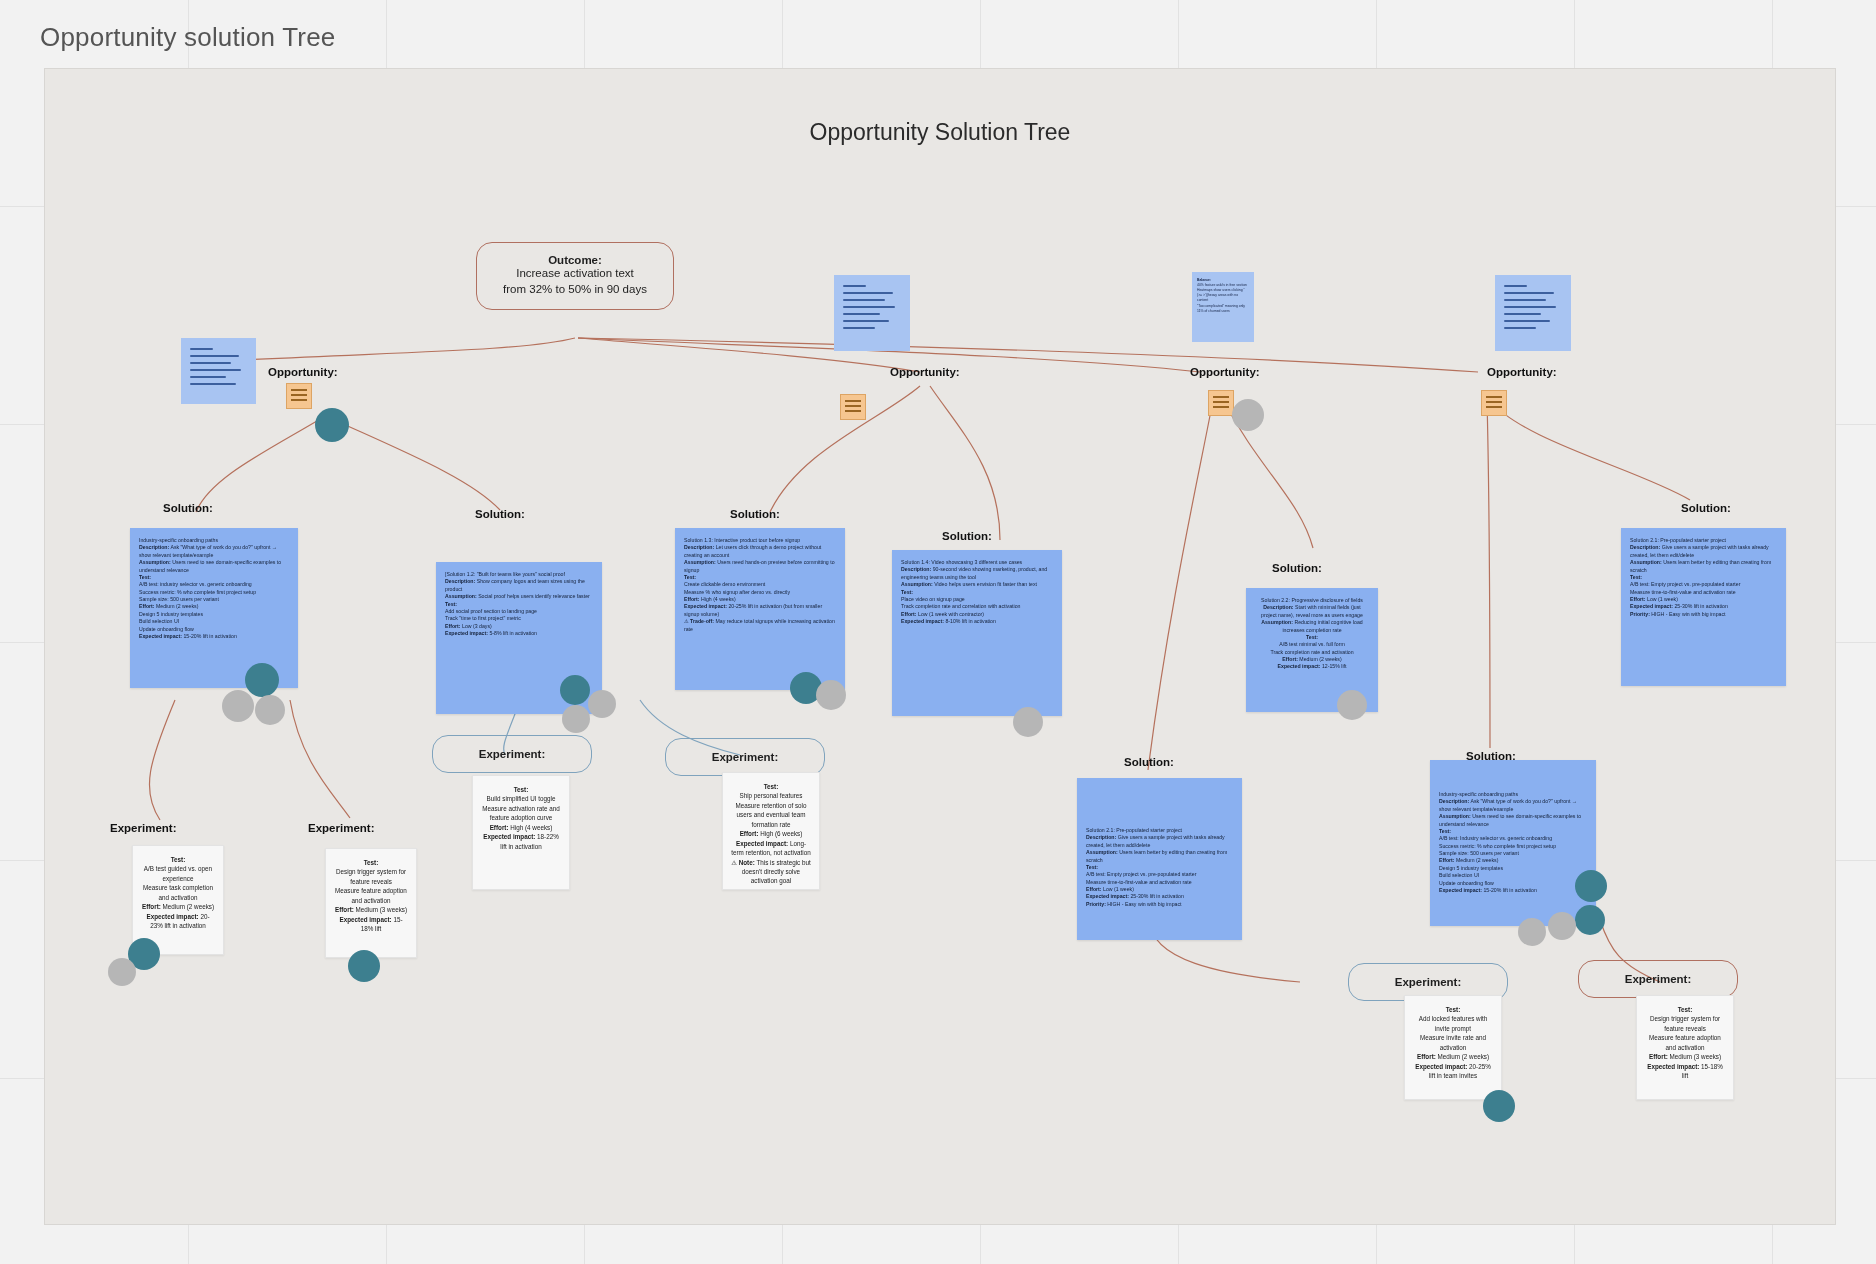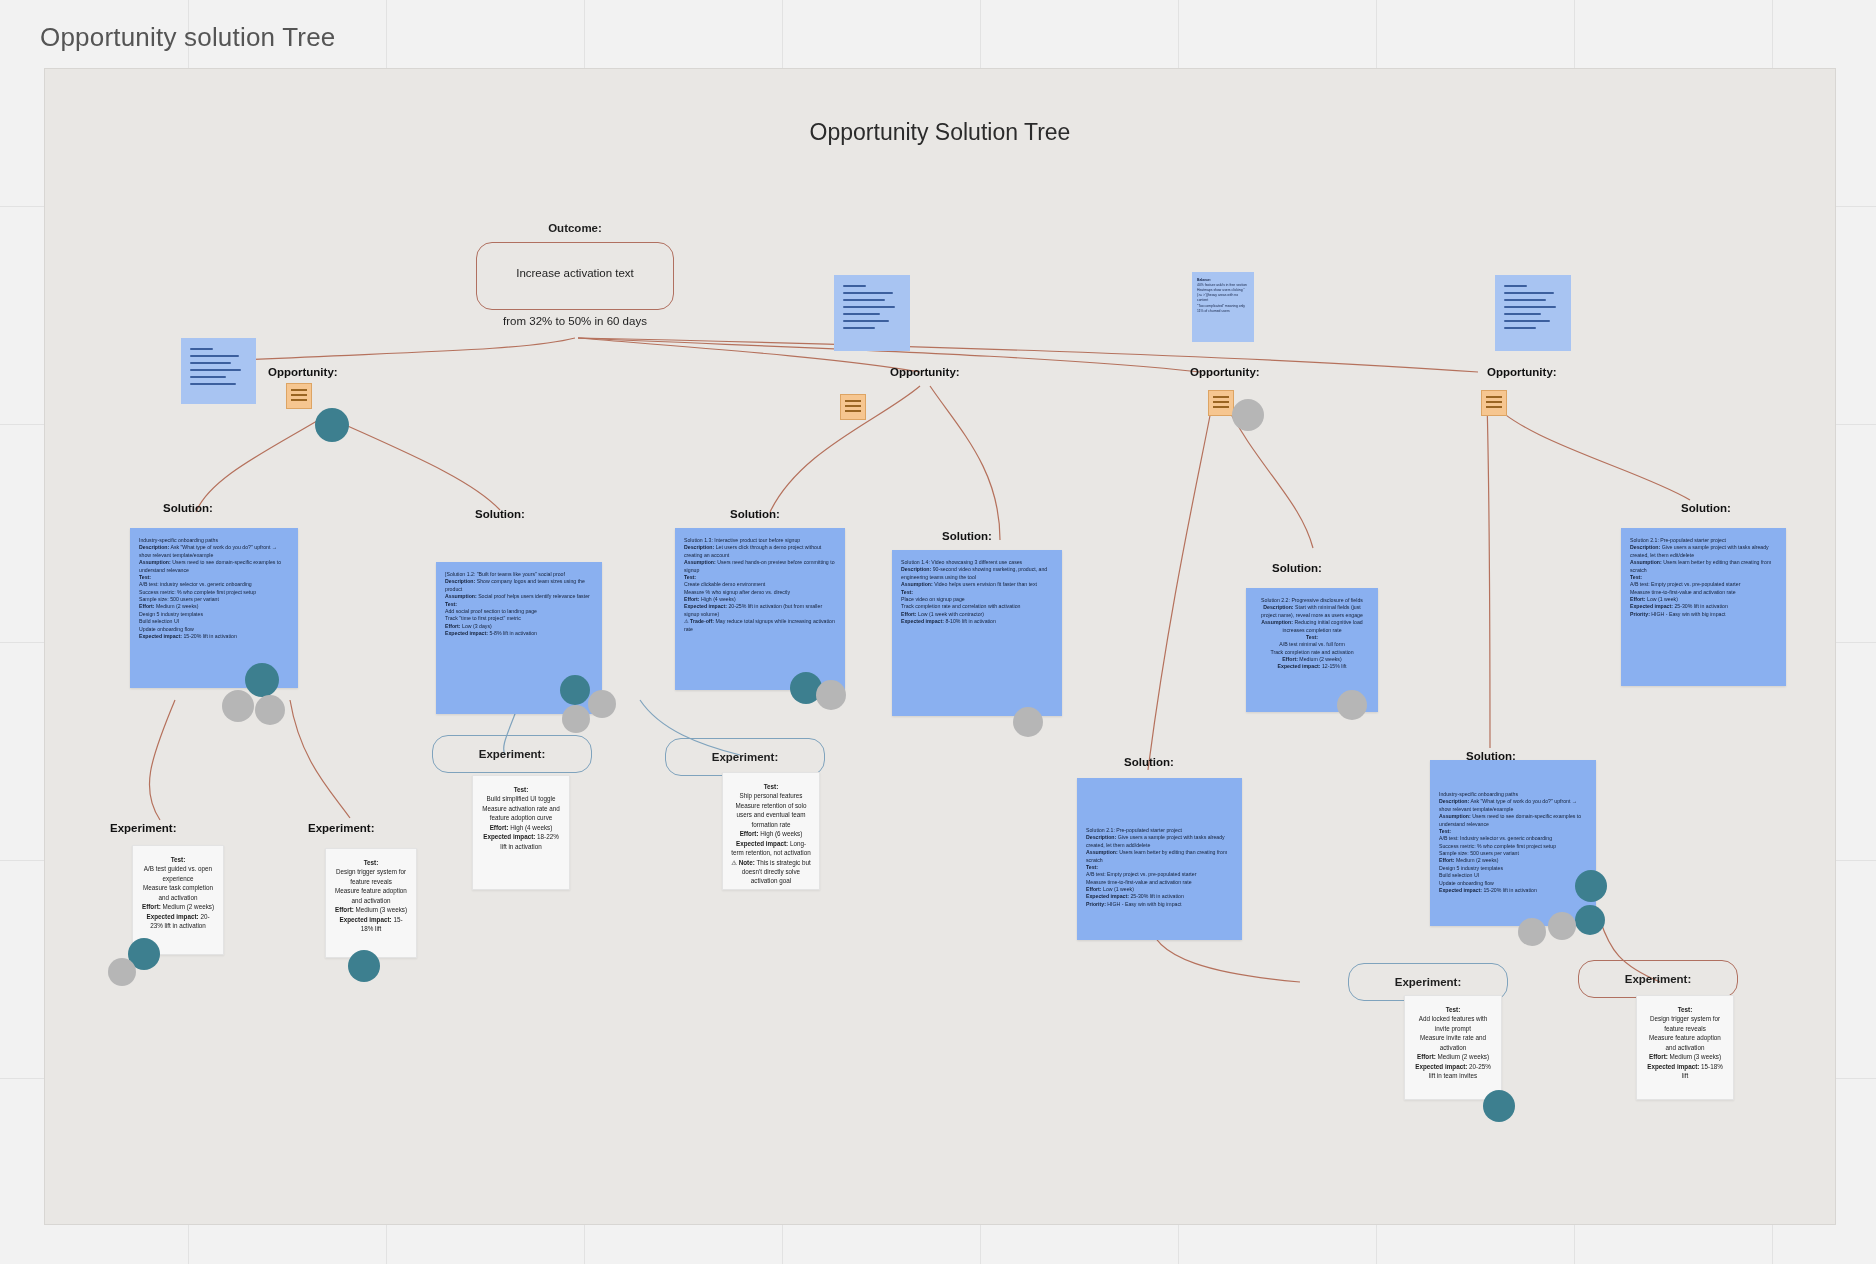--- a/index.html
+++ b/index.html
@@ -198,24 +198,24 @@
       <path d="M1150,920 C1150,960 1220,975 1300,982"></path>
 
       <path d="M1600,920 C1610,950 1620,965 1660,982"></path>
     </g>
     <g fill="none" stroke="#7fa3bd" stroke-width="1.2">
       <path d="M520,700 C510,730 500,745 505,755"></path>
       <path d="M640,700 C660,730 700,745 740,755"></path>
     </g>
   </svg>
 
-  <div class="pill" style="left:476px; top:242px; width:198px; height:68px;gap:32px;">
+  <div class="pill" style="left:476px; top:242px; width:198px; height:68px;">
     <div class="l1">Outcome:</div>
     <div class="l2">Increase activation text</div>
-    <div class="l2">from 32% to 50% in 60 days</div>
+    <div class="l2">from 32% to 50% in 90 days</div>
   </div>
 
   <div class="lbl" style="left:268px; top:366px;">Opportunity:</div>
   <div class="orange-icon" style="left:286px; top:383px;">
       <i></i>
       <i></i>
       <i></i>
     </div>
 
   <div class="lbl" style="left:890px; top:366px;">Opportunity:</div>

